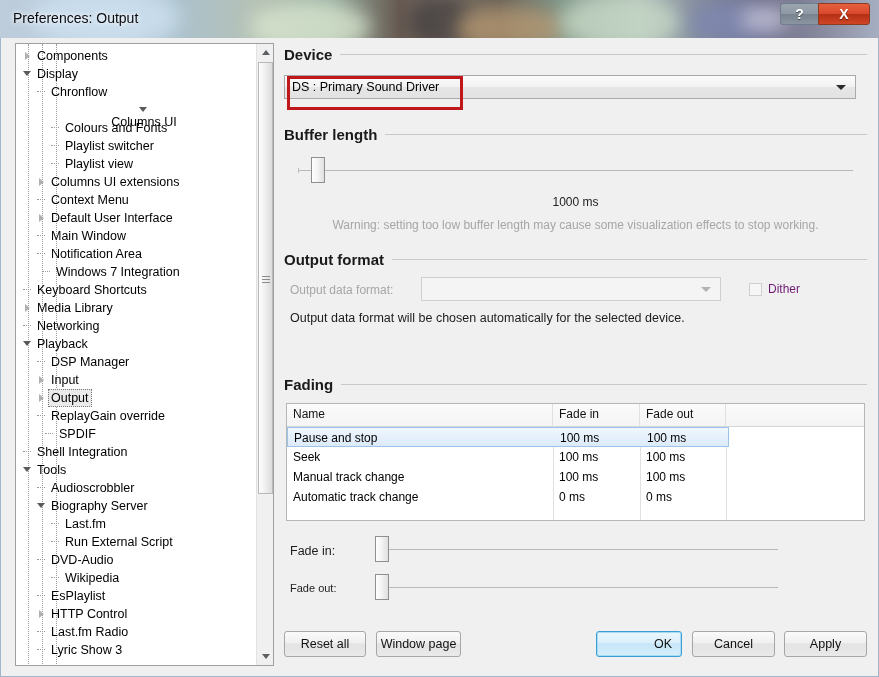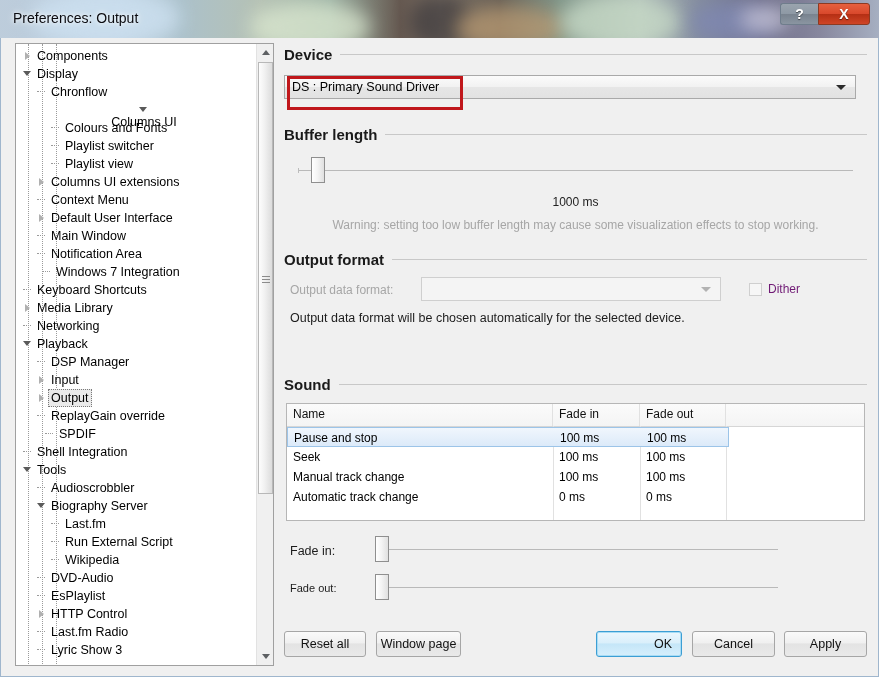--- a/index.html
+++ b/index.html
@@ -468,27 +468,27 @@
             <span class="tlabel">Biography Server</span>
           </div>
           <div class="tnode" style="padding-left: 34px;">
             <span class="dash"></span>
             <span class="tlabel">Last.fm</span>
           </div>
           <div class="tnode" style="padding-left: 34px;">
             <span class="dash"></span>
             <span class="tlabel">Run External Script</span>
           </div>
+          <div class="tnode" style="padding-left: 20px;">
+            <span class="dash"></span>
+            <span class="tlabel">DVD-Audio</span>
+          </div>
           <div class="tnode" style="padding-left: 34px;">
             <span class="dash"></span>
             <span class="tlabel">Wikipedia</span>
-          </div>
-          <div class="tnode" style="padding-left: 20px;">
-            <span class="dash"></span>
-            <span class="tlabel">DVD-Audio</span>
           </div>
           <div class="tnode" style="padding-left: 20px;">
             <span class="dash"></span>
             <span class="tlabel">EsPlaylist</span>
           </div>
           <div class="tnode" style="padding-left: 20px;">
             <span class="twist collapsed"></span>
             <span class="tlabel">HTTP Control</span>
           </div>
           <div class="tnode" style="padding-left: 20px;">
@@ -560,21 +560,21 @@
       </div>
 
       <div style="position:absolute;left:465px;top:239px;display:flex;align-items:center;gap:6px;">
         <span class="chk-box"></span>
         <span style="font-size:12px;color:#701a75;">Dither</span>
       </div>
 
       <div style="position:absolute;left:6px;top:268px;font-size:12.5px;color:#1c1c1c;">Output data format will be chosen automatically for the selected device.</div>
 
       <div class="group-head" style="position:absolute;left:0;top:330px;width:583px;">
-        <span class="gtitle">Sound</span>
+        <span class="gtitle">Fading</span>
         <span class="gline"></span>
       </div>
 
       <div style="position:absolute;left:2px;top:360px;width:579px;height:118px;">
         <div id="fade-table">
           <div id="fade-header">
             <div class="th col-name">Name</div>
             <div class="th col-in">Fade in</div>
             <div class="th col-out">Fade out</div>
             <div class="th col-pad"></div>

